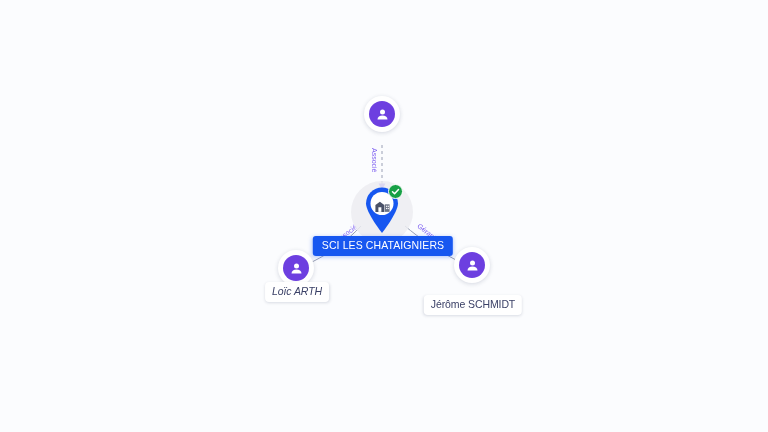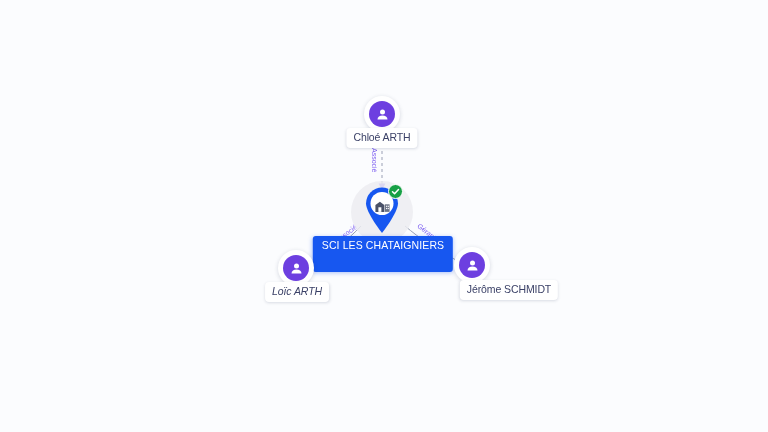--- a/index.html
+++ b/index.html
@@ -125,21 +125,21 @@
     letter-spacing: -0.1px;
     padding: 4px 7px 5px 7px;
     border-radius: 4px;
     white-space: nowrap;
     box-shadow: 0 1px 3px rgba(40, 50, 90, 0.16);
   }
   .node-label.primary {
     background: #1757f0;
     color: #ffffff;
     font-size: 10.5px;
-    padding: 4px 9px 21px 9px;
+    padding: 4px 9px 5px 9px;
     border-radius: 3px;
     letter-spacing: 0.1px;
     box-shadow: 0 1px 4px rgba(23, 87, 240, 0.35);
   }
 
   
   .edge-label {
     position: absolute;
     color: #7b5cf0;
     font-size: 7px;
@@ -171,21 +171,20 @@
 
   <div class="person-node" style="left:382px; top:114px;">
     <div class="person-ring"></div>
     <div class="person-disc">
       <svg width="15" height="15" viewBox="0 0 24 24" fill="#ffffff">
         <circle cx="12" cy="8" r="4"></circle>
         <path d="M4 20c0-4.2 3.6-6.5 8-6.5s8 2.3 8 6.5z"></path>
       </svg>
     </div>
   </div>
-  <div class="node-label" style="left:382px; top:128px;">Chloé ARTH</div>
 
   <div class="company-node" style="left:382px; top:212px;">
     <div class="company-halo"></div>
     <div class="company-pin">
       <svg width="38" height="48" viewBox="0 0 38 48">
         <path d="M19 47 C19 47 3 26.5 3 17.5 A16 16 0 0 1 35 17.5 C35 26.5 19 47 19 47 Z" fill="#1757f0"></path>
         <circle cx="19" cy="17.5" r="11.5" fill="#ffffff"></circle>
       </svg>
     </div>
     <div class="company-icon">
@@ -220,15 +219,15 @@
 
   <div class="person-node" style="left:472px; top:265px;">
     <div class="person-ring"></div>
     <div class="person-disc">
       <svg width="15" height="15" viewBox="0 0 24 24" fill="#ffffff">
         <circle cx="12" cy="8" r="4"></circle>
         <path d="M4 20c0-4.2 3.6-6.5 8-6.5s8 2.3 8 6.5z"></path>
       </svg>
     </div>
   </div>
-  <div class="node-label" style="left:473px; top:280px;margin-left:36px;">Jérôme SCHMIDT</div>
+  <div class="node-label" style="left:473px; top:295px;">Jérôme SCHMIDT</div>
 
 </div>
 
 </body></html>

